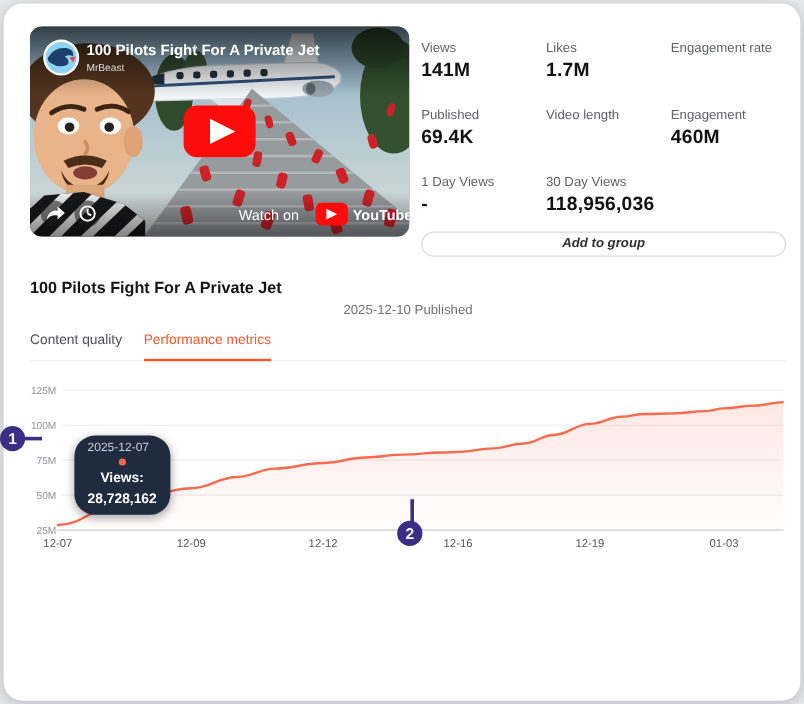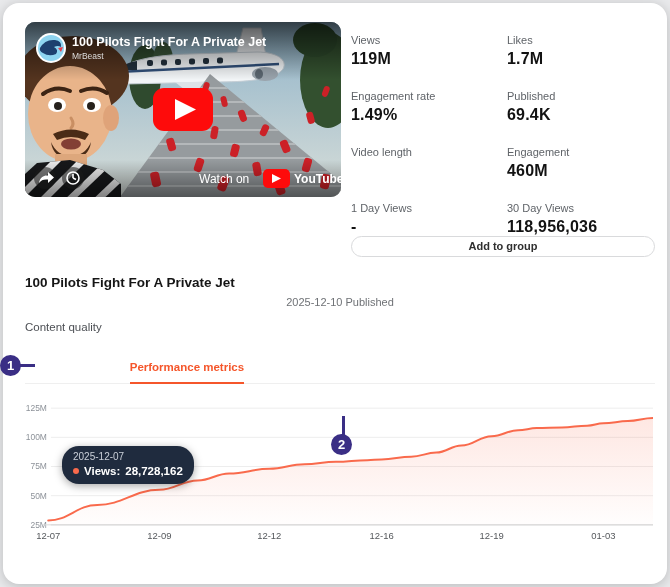--- a/index.html
+++ b/index.html
@@ -15,45 +15,45 @@
     padding:19px 12px 0 22px;box-sizing:border-box;
   }
   
   .top-row{display:flex;gap:10px;}
   .player{
     width:316px;height:175px;border-radius:10px;overflow:hidden;
     position:relative;flex:none;background:#0c0c0c;
   }
   .player svg{display:block;}
   .right-col{flex:1;display:flex;flex-direction:column;padding-top:12px;min-width:0;}
-  .stats-grid{display:grid;grid-template-columns:1fr 1fr;row-gap:22px;column-gap:8px;}
+  .stats-grid{display:grid;grid-template-columns:1fr 1fr 1fr;row-gap:22px;column-gap:8px;}
   .stat .lbl{font-size:11px;color:#5f6368;margin-bottom:4px;white-space:nowrap;}
   .stat .val{font-size:16px;font-weight:700;color:#121212;letter-spacing:.2px;white-space:nowrap;}
   .add-btn{
-    height:21px;border:1px solid #d9dadc;border-radius:11px;
+    margin-top:13px;height:21px;border:1px solid #d9dadc;border-radius:11px;
     background:#fff;font-size:11px;font-weight:600;color:#2f2f2f;width:100%;
-    cursor:pointer;font-family:inherit;line-height:19px;padding:0;
+    cursor:pointer;font-family:inherit;line-height:19px;padding:0;font-style:italic;
   }
   
   .video-info{margin-top:18px;}
   .vtitle{font-size:13.5px;font-weight:700;color:#151515;}
   .vpub{margin-top:6px;font-size:11px;color:#6f7276;text-align:center;}
   
-  .tabs{display:flex;gap:28px;margin-top:13px;border-bottom:1px solid #efefef;}
+  .tabs{display:flex;gap:18px;margin-top:13px;border-bottom:1px solid #efefef;}
   .tab{font-size:11.5px;color:#4c4f54;padding-bottom:9px;cursor:pointer;white-space:nowrap;}
-  .tab.active{color:var(--accent,#f5562b);font-weight:700;border-bottom:2px solid var(--accent,#f5562b);margin-bottom:-1px;margin-top:40px;}
+  .tab.active{color:var(--accent,#f5562b);font-weight:400;border-bottom:2px solid var(--accent,#f5562b);margin-bottom:-1px;}
   
   .chart-wrap{position:relative;margin-top:15px;margin-right:2px;}
   #views-chart{display:block;width:100%;height:145px;}
   .tooltip{
     position:absolute;left:37px;top:47px;background:#1f2b3e;border-radius:17px;
     padding:5px 11px 7px;box-shadow:0 2px 8px rgba(0,0,0,.35);pointer-events:none;
   }
   .tt-date{font-size:10px;color:#c9cfd8;margin-bottom:3px;white-space:nowrap;}
-  .tt-row{font-size:11.5px;font-weight:700;color:#fff;display:flex;align-items:center;gap:5px;white-space:nowrap;}
+  .tt-row{font-size:11.5px;font-weight:700;color:#fff;display:flex;align-items:center;gap:5px;white-space:nowrap;flex-direction:column;}
   .tt-dot{width:6px;height:6px;border-radius:50%;background:var(--line,#f96a4c);flex:none;}
   
   .marker-circle{
     position:absolute;width:21px;height:21px;border-radius:50%;
     background:var(--marker,#3a2e85);color:#fff;font-weight:700;font-size:13px;
     display:flex;align-items:center;justify-content:center;z-index:30;
   }
   .marker-connector{position:absolute;background:var(--marker,#3a2e85);z-index:30;}
 </style>
 </head>
@@ -209,29 +209,28 @@
           </g>
           <text x="269" y="161" font-size="12" font-weight="bold" fill="#ffffff" font-family="Liberation Sans, sans-serif">YouTube</text>
         </g>
       </svg>
     </div>
 
     <div class="right-col">
       <div class="stats-grid">
           <div class="stat">
             <div class="lbl">Views</div>
-               <div class="val">119M</div>
+               <div class="val">141M</div>
           </div>
           <div class="stat">
             <div class="lbl">Likes</div>
                <div class="val">1.7M</div>
           </div>
           <div class="stat">
             <div class="lbl">Engagement rate</div>
-               <div class="val">1.49%</div>
           </div>
           <div class="stat">
             <div class="lbl">Published</div>
                <div class="val">69.4K</div>
           </div>
           <div class="stat">
             <div class="lbl">Video length</div>
           </div>
           <div class="stat">
             <div class="lbl">Engagement</div>

